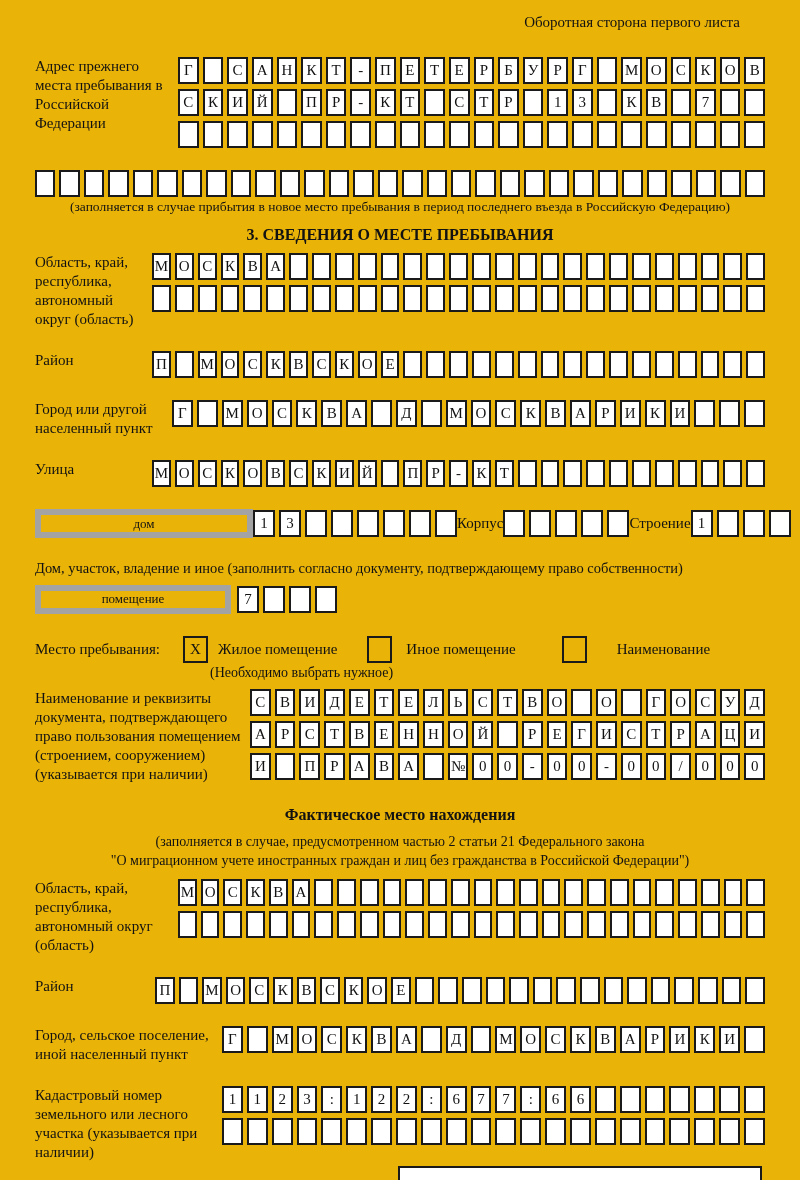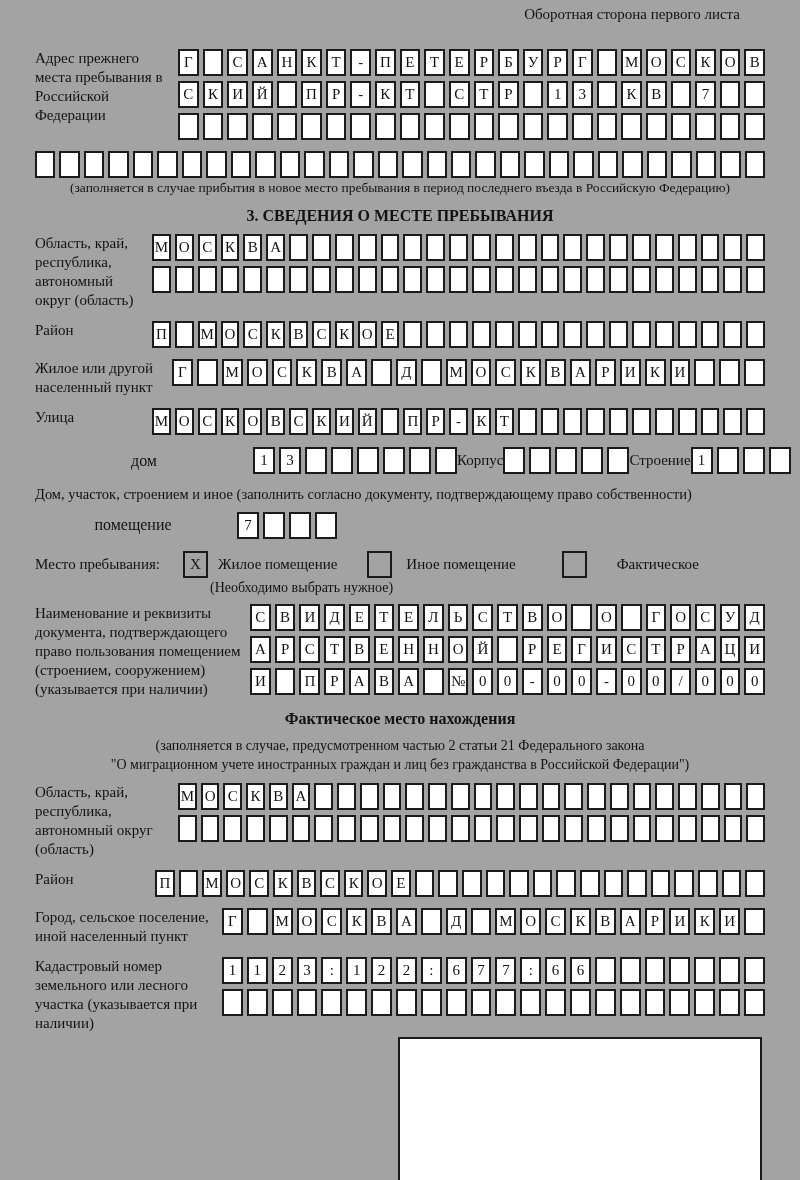--- a/index.html
+++ b/index.html
@@ -1,40 +1,40 @@
 <!DOCTYPE html>
 <html><head>
 <meta charset="utf-8">
 <style>
   html,body{margin:0;padding:0;background:#fff;}
   .page{
     width:800px;height:1180px;box-sizing:border-box;
-    padding:0 35px 0 35px;
+    padding:8px 35px 0 35px;
     font-family:"Liberation Serif", serif;
-    color:#121212;background:#a3a3a3;position:relative;overflow:hidden;
+    color:#121212;background:#eab308;position:relative;overflow:hidden;
   }
   .hdr-note{text-align:right;font-size:15px;margin:6px 25px 26px 0;}
-  .frow{display:flex;align-items:flex-start;margin-bottom:11px;}
+  .frow{display:flex;align-items:flex-start;margin-bottom:22px;}
   .flabel{font-size:15px;line-height:1.27;box-sizing:border-box;padding-right:8px;flex:0 0 auto;}
   .w117{width:117px;} .w137{width:137px;} .w143{width:143px;} .w187{width:187px;} .w215{width:215px;} .w120{width:120px;}
   .cellcol{flex:1;display:flex;flex-direction:column;gap:5px;min-width:0;}
   .cells{display:flex;gap:4px;flex:1;min-width:0;}
   .c{
     box-sizing:border-box;flex:1 1 0;height:27px;border:2px solid #1a1a1a;
     display:flex;align-items:center;justify-content:center;
     font-size:15px;background:#fff;min-width:0;
   }
   .fx{flex:0 0 auto;}
   .fx .c{flex:0 0 22px;}
   .note{font-size:13.5px;text-align:center;margin:2px 0 8px 0;line-height:1.25;}
   .note-left{font-size:14.5px;margin:1px 0 7px 0;line-height:1.2;}
   .sec-title{font-size:16px;font-weight:bold;text-align:center;margin:10px 0 9px 0;}
   .widebox{
-    box-sizing:border-box;height:29px;border:1px solid #a3a3a3;
-    display:flex;align-items:center;justify-content:center;font-size:16px;flex:0 0 auto;
+    box-sizing:border-box;height:29px;border:6px solid #a3a3a3;
+    display:flex;align-items:center;justify-content:center;font-size:13px;flex:0 0 auto;
   }
   .wb-dom{width:218px;} .wb-kv{width:196px;}
   .il{font-size:15px;line-height:29px;flex:0 0 auto;}
   .cb{
     box-sizing:border-box;width:25px;height:27px;border:2px solid #1a1a1a;
     display:flex;align-items:center;justify-content:center;font-size:15px;flex:0 0 auto;
   }
   .stayrow{display:flex;align-items:center;margin:6px 0 2px 0;} 
   .choose-note{font-size:14px;margin:0 0 8px 175px;}
   .fact-note{font-size:14px;text-align:center;line-height:1.35;margin-bottom:8px;}
@@ -259,21 +259,21 @@
         <span class="c"></span>
         <span class="c"></span>
         <span class="c"></span>
         <span class="c"></span>
         <span class="c"></span>
         <span class="c"></span>
       </div>
   </div>
 
   <div class="frow">
-    <div class="flabel w137">Жилое или другой населенный пункт</div>
+    <div class="flabel w137">Город или другой населенный пункт</div>
     <div class="cells">
         <span class="c">Г</span>
         <span class="c"></span>
         <span class="c">М</span>
         <span class="c">О</span>
         <span class="c">С</span>
         <span class="c">К</span>
         <span class="c">В</span>
         <span class="c">А</span>
         <span class="c"></span>
@@ -349,21 +349,21 @@
         <span class="c"></span>
       </div>
     <div class="il">Строение</div>
     <div class="cells fx">
         <span class="c">1</span>
         <span class="c"></span>
         <span class="c"></span>
         <span class="c"></span>
       </div>
   </div>
-  <div class="note-left">Дом, участок, строением и иное (заполнить согласно документу, подтверждающему право собственности)</div>
+  <div class="note-left">Дом, участок, владение и иное (заполнить согласно документу, подтверждающему право собственности)</div>
 
   <div class="frow" style="align-items:center;">
     <div class="widebox wb-kv">помещение</div>
     <div style="width:6px;"></div>
     <div class="cells fx">
         <span class="c">7</span>
         <span class="c"></span>
         <span class="c"></span>
         <span class="c"></span>
       </div>
@@ -374,21 +374,21 @@
     <div class="cb">X</div>
     <div style="width:10px;"></div>
     <div class="flabel">Жилое помещение</div>
     <div style="width:22px;"></div>
     <div class="cb"></div>
     <div style="width:14px;"></div>
     <div class="flabel">Иное помещение</div>
     <div style="width:38px;"></div>
     <div class="cb"></div>
     <div style="width:30px;"></div>
-    <div class="flabel">Фактическое</div>
+    <div class="flabel">Наименование</div>
   </div>
   <div class="choose-note">(Необходимо выбрать нужное)</div>
 
   <div class="frow">
     <div class="flabel w215">Наименование и реквизиты документа, подтверждающего право пользования помещением (строением, сооружением) (указывается при наличии)</div>
     <div class="cellcol">
       <div class="cells">
           <span class="c">С</span>
           <span class="c">В</span>
           <span class="c">И</span>

